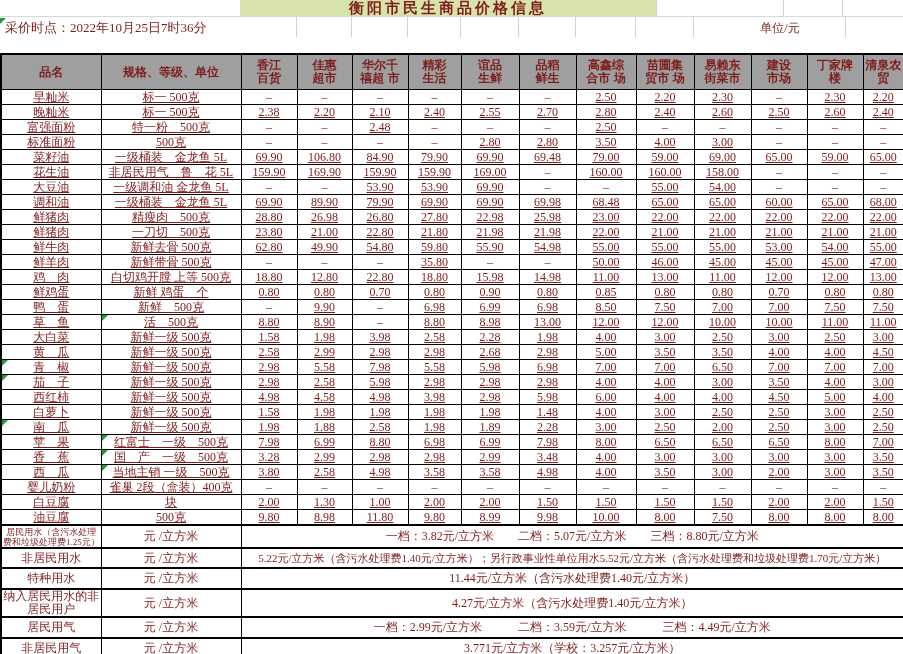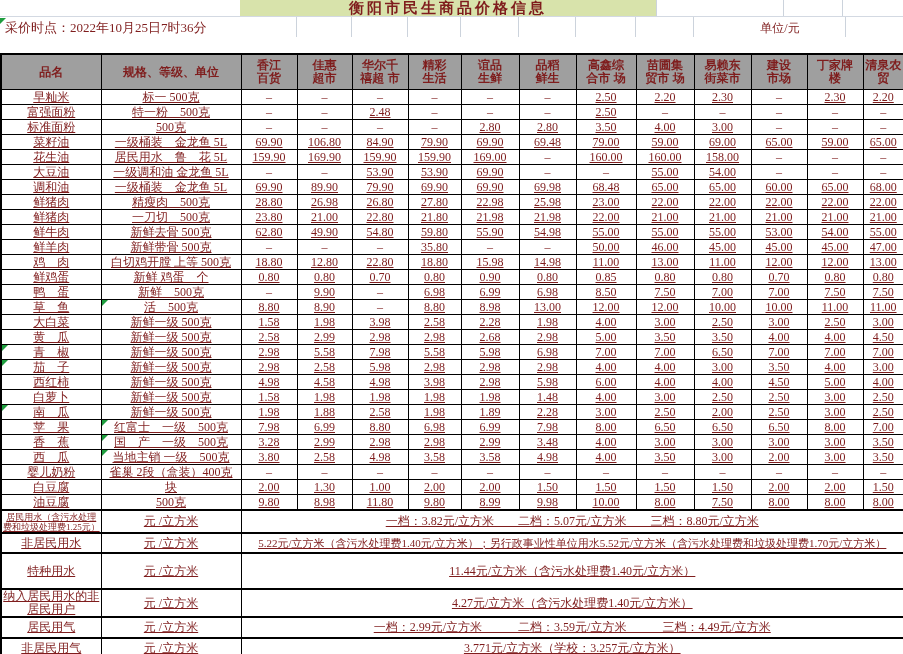--- a/index.html
+++ b/index.html
@@ -22,22 +22,22 @@
   table{border-collapse:collapse;table-layout:fixed;width:903px;border:2px solid #000;}
   th,td{border:1px solid #000;padding:0;overflow:hidden;white-space:nowrap;text-align:center;vertical-align:middle;}
   thead th{background:#9f9f9f;font-family:"Liberation Sans","DejaVu Sans",sans-serif;
            font-weight:bold;font-size:12px;line-height:13px;height:34px;}
   #body tr{height:15px;}
   #body td{font-size:12px;line-height:14px;text-decoration:underline;}
   #body td.no-u{text-decoration:none;}
   td.mark{position:relative;}
   td.mark::after{content:"";position:absolute;left:0;top:0;
                  border-top:6px solid #1f9e3f;border-right:6px solid transparent;}
-  #util td{border-top:2px solid #000;font-size:12px;text-decoration:underline;}
-  #util tr.u0{height:23px}#util tr.u1{height:20px}#util tr.u2{height:36px}
+  #util td{border-top:2px solid #000;font-size:12px;}
+  #util tr.u0{height:23px}#util tr.u1{height:20px}#util tr.u2{height:21px}
   #util tr.u3{height:27px}#util tr.u4{height:21px}#util tr.u5{height:20px}
   #util td.usm{font-size:9px;line-height:10px;white-space:normal;}
   #util td.uwrap{white-space:normal;font-size:12px;line-height:13px;}
   #util td.vsm{font-size:11px;}
 </style>
 </head>
 <body>
 
 <div class="sheet">
 
@@ -145,20 +145,36 @@
           <td class="no-u">–</td>
           <td class="no-u">–</td>
           <td>2.50</td>
           <td>2.20</td>
           <td>2.30</td>
           <td class="no-u">–</td>
           <td>2.30</td>
           <td>2.20</td>
         </tr>
         <tr>
+          <td>晚籼米</td>
+          <td>标一 500克</td>
+          <td>2.38</td>
+          <td>2.20</td>
+          <td>2.10</td>
+          <td>2.40</td>
+          <td>2.55</td>
+          <td>2.70</td>
+          <td>2.80</td>
+          <td>2.40</td>
+          <td>2.60</td>
+          <td>2.50</td>
+          <td>2.60</td>
+          <td>2.40</td>
+        </tr>
+        <tr>
           <td>富强面粉</td>
           <td>特一粉　500克</td>
           <td class="no-u">–</td>
           <td class="no-u">–</td>
           <td>2.48</td>
           <td class="no-u">–</td>
           <td class="no-u">–</td>
           <td class="no-u">–</td>
           <td>2.50</td>
           <td class="no-u">–</td>
@@ -194,21 +210,21 @@
           <td>69.48</td>
           <td>79.00</td>
           <td>59.00</td>
           <td>69.00</td>
           <td>65.00</td>
           <td>59.00</td>
           <td>65.00</td>
         </tr>
         <tr>
           <td>花生油</td>
-          <td>居民用水　鲁　花 5L</td>
+          <td>非居民用气　鲁　花 5L</td>
           <td>159.90</td>
           <td>169.90</td>
           <td>159.90</td>
           <td>159.90</td>
           <td>169.00</td>
           <td class="no-u">–</td>
           <td>160.00</td>
           <td>160.00</td>
           <td>158.00</td>
           <td class="no-u">–</td>

